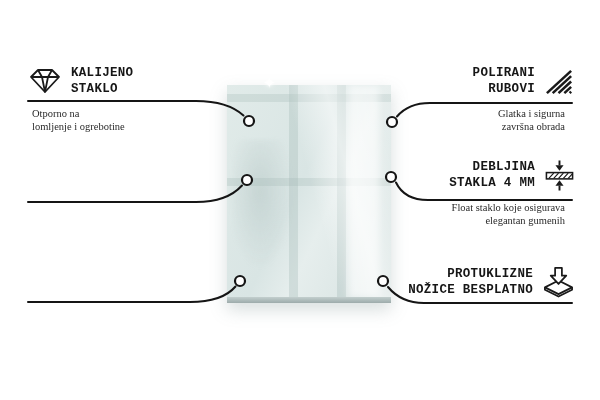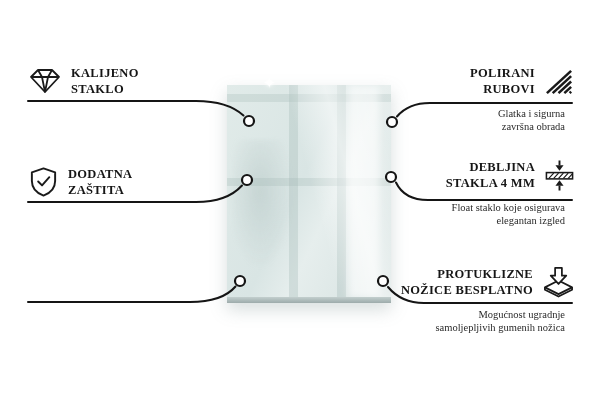--- a/index.html
+++ b/index.html
@@ -23,21 +23,21 @@
   .sheen{position:absolute;inset:0;background:linear-gradient(75deg,rgba(255,255,255,0) 52%,rgba(255,255,255,.55) 70%,rgba(255,255,255,.08) 92%);}
   .edge{position:absolute;left:0;right:0;bottom:0;height:6px;background:linear-gradient(#c3cfce,#9dabab);}
   .sparkle{position:absolute;top:-9px;left:36px;color:#ffffff;font-size:15px;line-height:1;
     text-shadow:0 0 3px #fff,0 0 6px #fff;}
   
   #connectors{position:absolute;left:0;top:0;z-index:3;pointer-events:none;}
   
   .feature{position:absolute;width:190px;z-index:2;}
   .feature.left{left:28px;}
   .feature.right{right:25px;width:200px;text-align:right;}
-  .f-head{display:flex;align-items:center;gap:9px;height:38px;}
+  .f-head{display:flex;align-items:center;gap:9px;height:38px;font-family:Liberation Mono, monospace;}
   .feature.right .f-head{flex-direction:row-reverse;}
   .f-icon{flex:0 0 auto;display:inline-flex;}
   .f-title{margin:0;font-size:12.5px;font-weight:bold;line-height:16px;letter-spacing:.3px;
     white-space:pre-line;color:#161616;}
   .f-desc{margin:8px 0 0 0;font-size:10.5px;line-height:12.5px;white-space:pre-line;color:#2a2a2a;}
   .feature.right .f-desc{margin-right:10px;}
   .feature.left .f-desc{margin-left:4px;}
 </style>
 </head>
 <body>
@@ -79,33 +79,25 @@
     <div class="f-head">
       <span class="f-icon">
         <svg width="34" height="28" viewBox="0 0 34 28" fill="none" stroke="#1a1a1a" stroke-width="1.8" stroke-linejoin="round">
           <path d="M10 3 L24 3 L31 10 L17 25 L3 10 Z"></path>
           <path d="M3 10 H31 M10 3 L14 10 M24 3 L20 10 M14 10 L17 25 M20 10 L17 25"></path>
         </svg>
       </span>
       <h3 class="f-title">KALIJENO
 STAKLO</h3>
     </div>
+    <p class="f-desc">Otporno na
+lomljenje i ogrebotine</p>
   </div>
 
   <div class="feature left" style="top:163px">
-    <div class="f-head">
-      <span class="f-icon">
-        <svg width="31" height="32" viewBox="0 0 32 32" fill="none" stroke="#1a1a1a" stroke-width="2" stroke-linejoin="round" stroke-linecap="round">
-          <path d="M16 2 L28 6 V15 C28 23 23 27.5 16 30 C9 27.5 4 23 4 15 V6 Z"></path>
-          <path d="M10.5 15.5 L14.5 19.5 L22 11"></path>
-        </svg>
-      </span>
-      <h3 class="f-title">DODATNA
-ZAŠTITA</h3>
-    </div>
   </div>
 
 
   <div class="feature right" style="top:62px">
     <div class="f-head">
       <span class="f-icon">
         <svg width="31" height="31" viewBox="0 0 32 32" fill="none" stroke="#1a1a1a" stroke-width="2.6">
           <path d="M3 28 L28 5"></path>
           <path d="M9 28 L28 10.5"></path>
           <path d="M15 28 L28 16"></path>
@@ -129,32 +121,30 @@
           <path d="M16 0.5 V5.5" stroke-width="2"></path>
           <path d="M11.8 5.5 H20.2 L16 11 Z" fill="#1a1a1a" stroke="none"></path>
           <path d="M16 31.5 V26.5" stroke-width="2"></path>
           <path d="M16 21 L20.2 26.5 H11.8 Z" fill="#1a1a1a" stroke="none"></path>
         </svg>
       </span>
       <h3 class="f-title">DEBLJINA
 STAKLA 4 MM</h3>
     </div>
     <p class="f-desc">Float staklo koje osigurava
-elegantan izgled</p>
+elegantan gumenih</p>
   </div>
 
   <div class="feature right" style="top:263px">
     <div class="f-head">
       <span class="f-icon">
         <svg width="33" height="33" viewBox="0 0 34 34" fill="none" stroke="#1a1a1a" stroke-width="1.8" stroke-linejoin="round">
           <path d="M17 15 L31 22 L17 29 L3 22 Z"></path>
           <path d="M3 22 V24.5 L17 31.5 L31 24.5 V22"></path>
           <path d="M13.5 2 H20.5 V10 H25 L17 18.5 L9 10 H13.5 Z" fill="#ffffff"></path>
         </svg>
       </span>
       <h3 class="f-title">PROTUKLIZNE
 NOŽICE BESPLATNO</h3>
     </div>
-    <p class="f-desc">Mogućnost ugradnje
-samoljepljivih gumenih nožica</p>
   </div>
 
 </div>
 
 </body></html>

